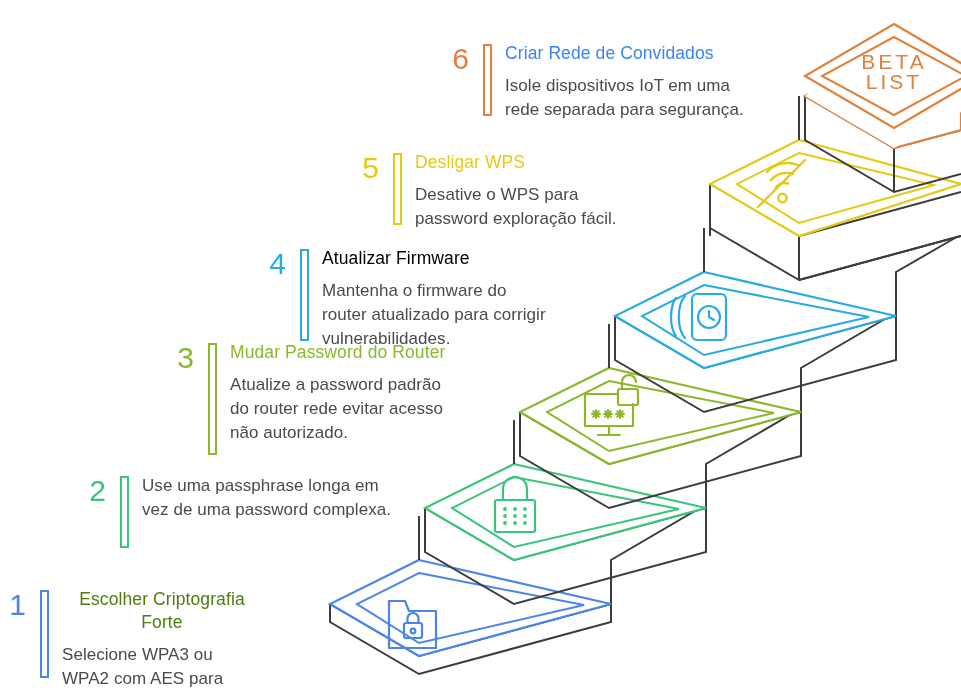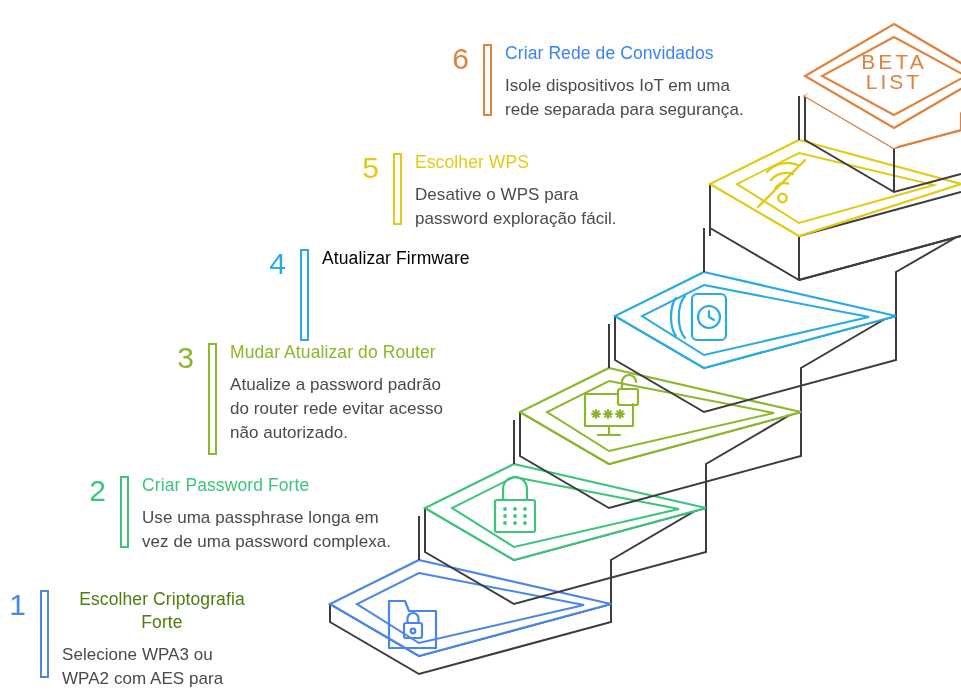--- a/index.html
+++ b/index.html
@@ -239,47 +239,47 @@
     <div class="step-text">
       <div class="step-title" style="color:#4d7c0f;text-align:center;">Escolher Criptografia Forte</div>
       <div class="step-desc">Selecione WPA3 ou WPA2 com AES para segurança robusta.</div>
     </div>
   </div>
 
   <div class="step-block" id="step-2" style="color:#3cc47c;">
     <div class="step-number">2</div>
     <div class="step-bar"></div>
     <div class="step-text">
-      <div class="step-title" style="color:#3cc47c;">Criar Password Forte</div>
       <div class="step-desc">Use uma passphrase longa em vez de uma password complexa.</div>
     </div>
   </div>
 
   <div class="step-block" id="step-3" style="color:#8cb72b;">
     <div class="step-number">3</div>
     <div class="step-bar"></div>
     <div class="step-text">
-      <div class="step-title" style="color:#8cb72b;">Mudar Atualizar do Router</div>
+      <div class="step-title" style="color:#8cb72b;">Mudar Password do Router</div>
       <div class="step-desc">Atualize a password padrão do router rede evitar acesso não autorizado.</div>
     </div>
   </div>
 
   <div class="step-block" id="step-4" style="color:#29abe2;">
     <div class="step-number">4</div>
     <div class="step-bar"></div>
     <div class="step-text">
       <div class="step-title" style="color:#000000;">Atualizar Firmware</div>
+      <div class="step-desc">Mantenha o firmware do router atualizado para corrigir vulnerabilidades.</div>
     </div>
   </div>
 
   <div class="step-block" id="step-5" style="color:#e2cb16;">
     <div class="step-number">5</div>
     <div class="step-bar"></div>
     <div class="step-text">
-      <div class="step-title" style="color:#e2cb16;">Escolher WPS</div>
+      <div class="step-title" style="color:#e2cb16;">Desligar WPS</div>
       <div class="step-desc">Desative o WPS para password exploração fácil.</div>
     </div>
   </div>
 
   <div class="step-block" id="step-6" style="color:#e0813d;">
     <div class="step-number">6</div>
     <div class="step-bar"></div>
     <div class="step-text">
       <div class="step-title" style="color:#3b82f6;">Criar Rede de Convidados</div>
       <div class="step-desc">Isole dispositivos IoT em uma rede separada para segurança.</div>

